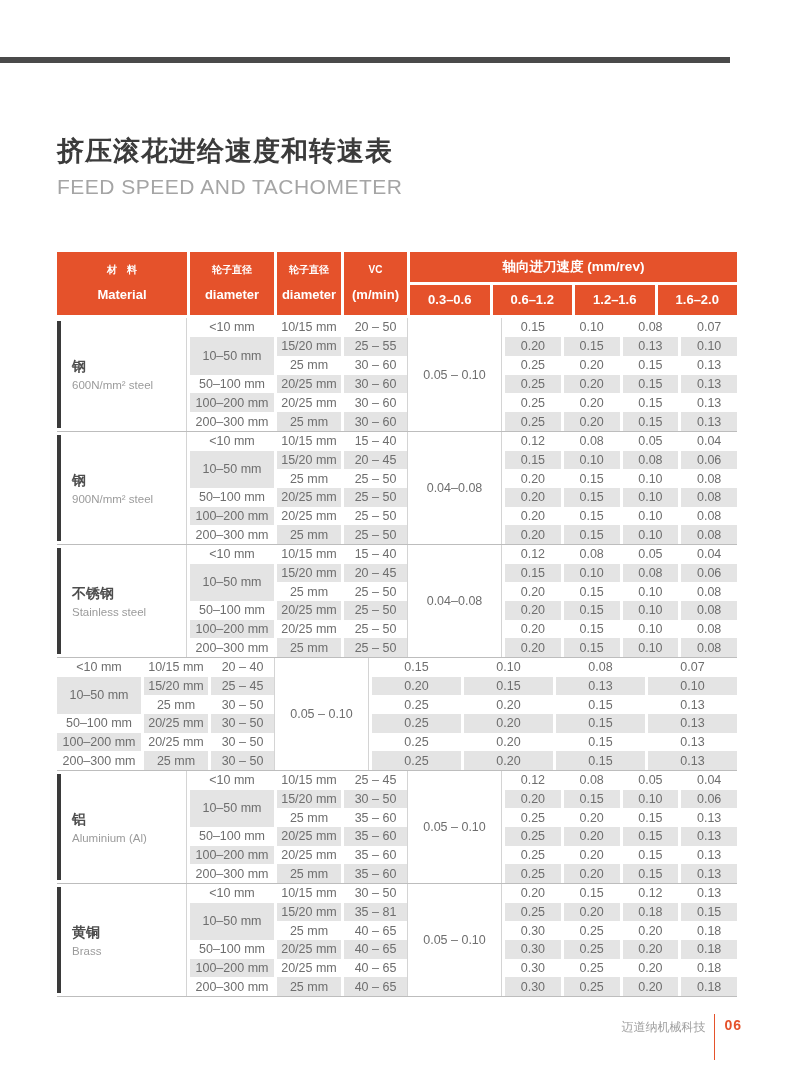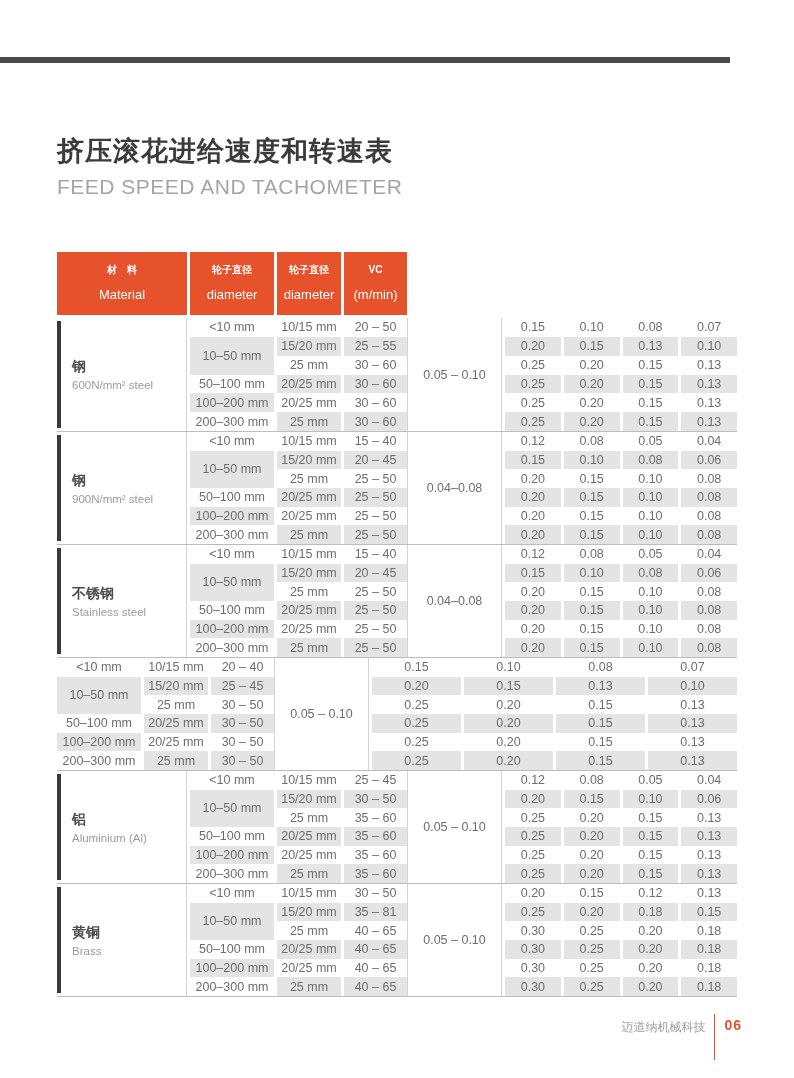--- a/index.html
+++ b/index.html
@@ -22,21 +22,21 @@
 
   
   .thead { display:flex; gap:3px; height:63px; }
   .hcell {
     background:#E5522B; color:#ffffff;
     display:flex; flex-direction:column; justify-content:center; align-items:center;
     text-align:center; line-height:1.25;
   }
   .w1{width:130px;} .w2{width:84px;} .w3{width:64px;} .w4{width:63px;} .w5{width:95px;}
   .hzh { font-size:10px; font-weight:bold; }
-  .hen { font-size:13px; font-weight:normal; margin-top:11px; }
+  .hen { font-size:13px; font-weight:bold; margin-top:11px; }
   .haxial { flex:1; display:flex; flex-direction:column; gap:3px; }
   .haxial-top { flex:1; background:#E5522B; color:#fff; font-weight:bold; font-size:13.5px;
                 display:flex; align-items:center; justify-content:center; }
   .haxial-sub { flex:1; display:flex; gap:3px; }
   .haxial-sub .hcell { flex:1; font-size:13px; font-weight:bold; }
 
   
   .tbody { margin-top:3px; border-bottom:1px solid #BDBDBD; }
   .block { display:flex; gap:3px; height:113px; }
   .block.sep { border-top:1px solid #BDBDBD; }
@@ -88,20 +88,29 @@
         <div class="hzh">轮子直径</div>
         <div class="hen">diameter</div>
       </div>
       <div class="hcell w3">
         <div class="hzh">轮子直径</div>
         <div class="hen">diameter</div>
       </div>
       <div class="hcell w4">
         <div class="hzh">VC</div>
         <div class="hen">(m/min)</div>
+      </div>
+      <div class="haxial">
+        <div class="haxial-top">轴向进刀速度 (mm/rev)</div>
+        <div class="haxial-sub">
+          <div class="hcell">0.3–0.6</div>
+          <div class="hcell">0.6–1.2</div>
+          <div class="hcell">1.2–1.6</div>
+          <div class="hcell">1.6–2.0</div>
+        </div>
       </div>
     </div>
     <div class="tbody" id="tbody">
         <div class="block">
           <div class="bcell-mat">
             <div class="matbar"></div>
             <div class="matstack">
               <div class="mat-zh">钢</div>
               <div class="mat-en">600N/mm² steel</div>
             </div>

